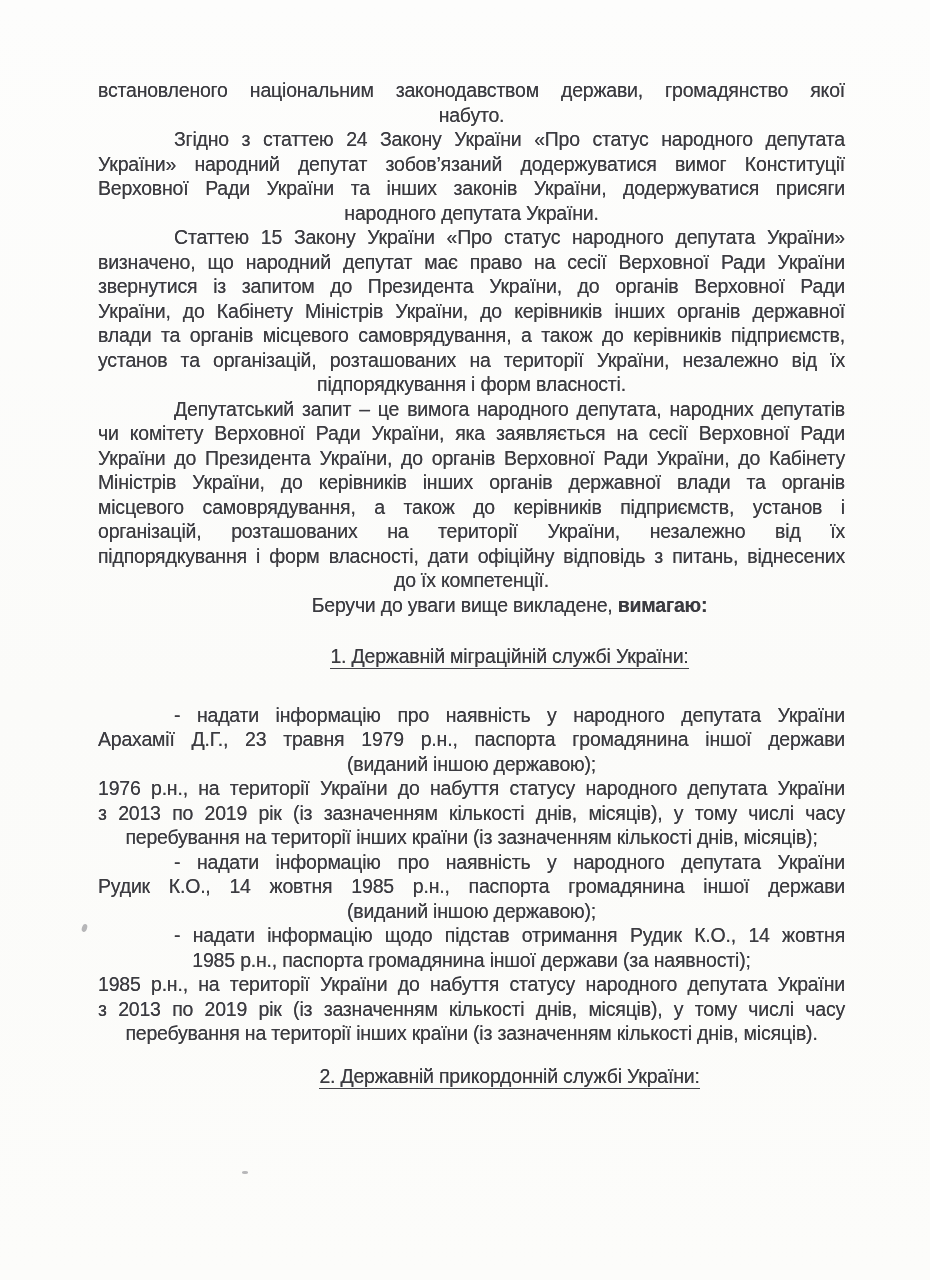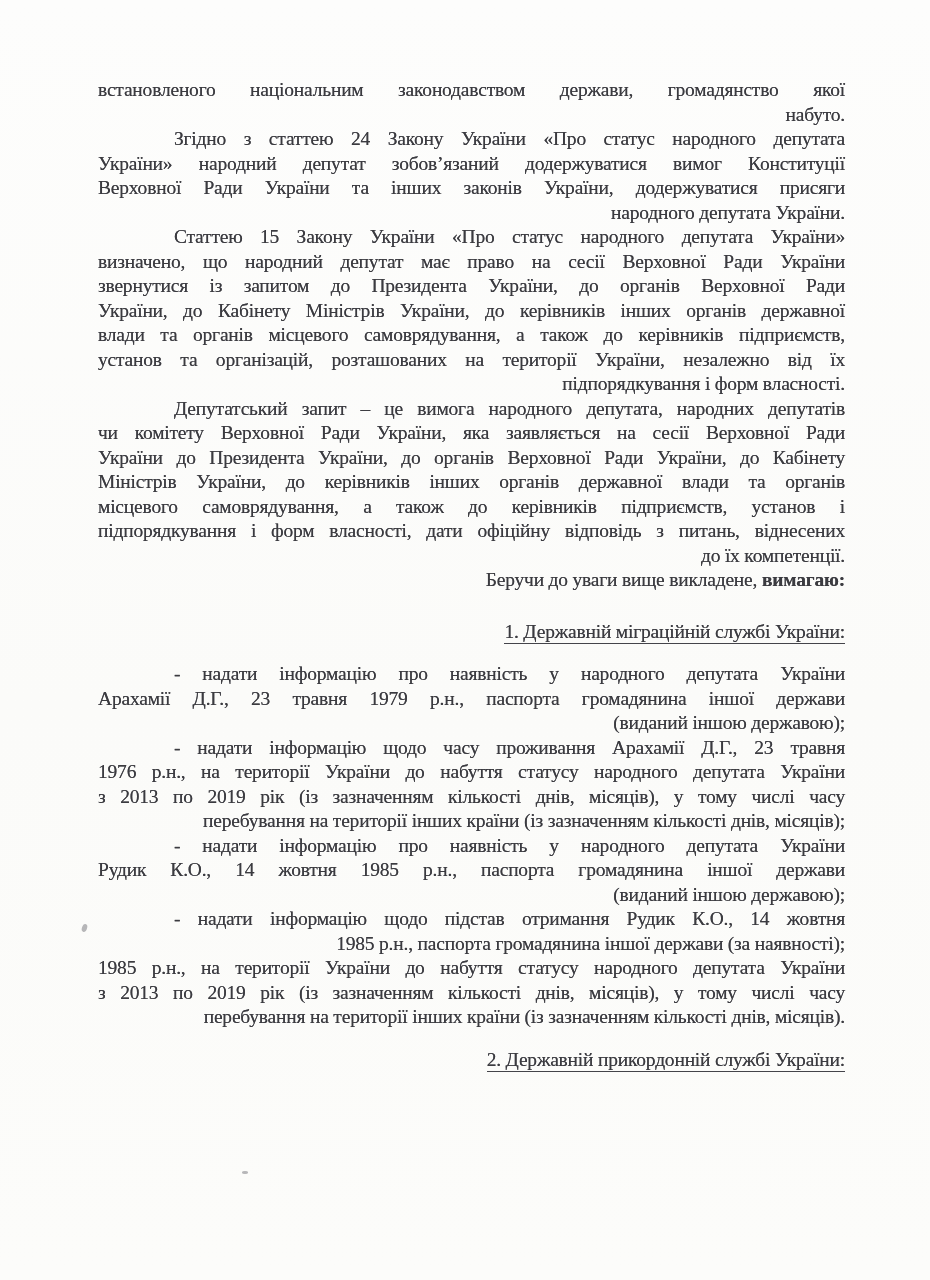--- a/index.html
+++ b/index.html
@@ -5,36 +5,36 @@
   html, body { margin: 0; padding: 0; }
   body {
     width: 930px; height: 1280px;
     background: #ffffff;
     overflow: hidden;
   }
   .page {
     position: relative;
     width: 930px; height: 1280px;
     background: linear-gradient(180deg, #fdfdfc 0%, #fbfbf9 55%, #fcfcfa 100%);
-    font-family: Liberation Serif, serif;
+    font-family: Liberation Sans, sans-serif;
     color: #3b3b40;
   }
   .text-block {
     position: absolute;
     left: 98px; top: 78px;
     width: 747px;
   }
   .para { margin: 0; padding: 0; }
   .line {
     height: 24.5px;
     line-height: 24.5px;
     font-size: 19.5px;
     letter-spacing: -0.2px;
     white-space: normal;
-    text-align: right;
+    text-align: center;
     text-shadow: 0 0 0.6px rgba(70,70,78,0.85);
   }
   .line.just {
     text-align: justify;
     text-align-last: justify;
   }
   .line.indent { padding-left: 76px; }
   .bold { font-weight: bold; }
   .heading-line { }
   .heading-text {
@@ -70,34 +70,34 @@
         <div class="line just"><span>влади та органів місцевого самоврядування, а також до керівників підприємств,</span></div>
         <div class="line just"><span>установ та організацій, розташованих на території України, незалежно від їх</span></div>
         <div class="line"><span>підпорядкування і форм власності.</span></div>
       </div>
       <div class="para">
         <div class="line just indent"><span>Депутатський запит – це вимога народного депутата, народних депутатів</span></div>
         <div class="line just"><span>чи комітету Верховної Ради України, яка заявляється на сесії Верховної Ради</span></div>
         <div class="line just"><span>України до Президента України, до органів Верховної Ради України, до Кабінету</span></div>
         <div class="line just"><span>Міністрів України, до керівників інших органів державної влади та органів</span></div>
         <div class="line just"><span>місцевого самоврядування, а також до керівників підприємств, установ і</span></div>
+        <div class="line just"><span>організацій, розташованих на території України, незалежно від їх</span></div>
         <div class="line just"><span>підпорядкування і форм власності, дати офіційну відповідь з питань, віднесених</span></div>
         <div class="line"><span>до їх компетенції.</span></div>
       </div>
       <div class="para">
         <div class="line indent"><span>Беручи до уваги вище викладене, </span><span class="bold">вимагаю:</span></div>
       </div>
-      <div class="line heading-line indent" style="margin-top: 27px; margin-bottom: 18px;"><span class="heading-text">1. Державній міграційній службі України:</span></div>
+      <div class="line heading-line indent" style="margin-top: 27px; margin-bottom: 34px;"><span class="heading-text">1. Державній міграційній службі України:</span></div>
       <div class="para">
         <div class="line just indent"><span>- надати інформацію про наявність у народного депутата України</span></div>
         <div class="line just"><span>Арахамії Д.Г., 23 травня 1979 р.н., паспорта громадянина іншої держави</span></div>
         <div class="line"><span>(виданий іншою державою);</span></div>
       </div>
       <div class="para">
-        <div class="line just indent"><span>- надати інформацію щодо часу проживання Арахамії Д.Г., 23 травня</span></div>
         <div class="line just"><span>1976 р.н., на території України до набуття статусу народного депутата України</span></div>
         <div class="line just"><span>з 2013 по 2019 рік (із зазначенням кількості днів, місяців), у тому числі часу</span></div>
         <div class="line"><span>перебування на території інших країни (із зазначенням кількості днів, місяців);</span></div>
       </div>
       <div class="para">
         <div class="line just indent"><span>- надати інформацію про наявність у народного депутата України</span></div>
         <div class="line just"><span>Рудик К.О., 14 жовтня 1985 р.н., паспорта громадянина іншої держави</span></div>
         <div class="line"><span>(виданий іншою державою);</span></div>
       </div>
       <div class="para">

